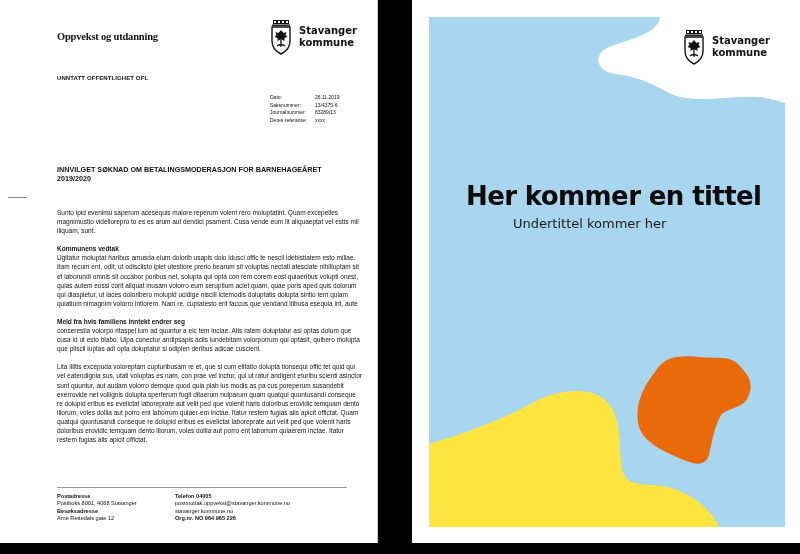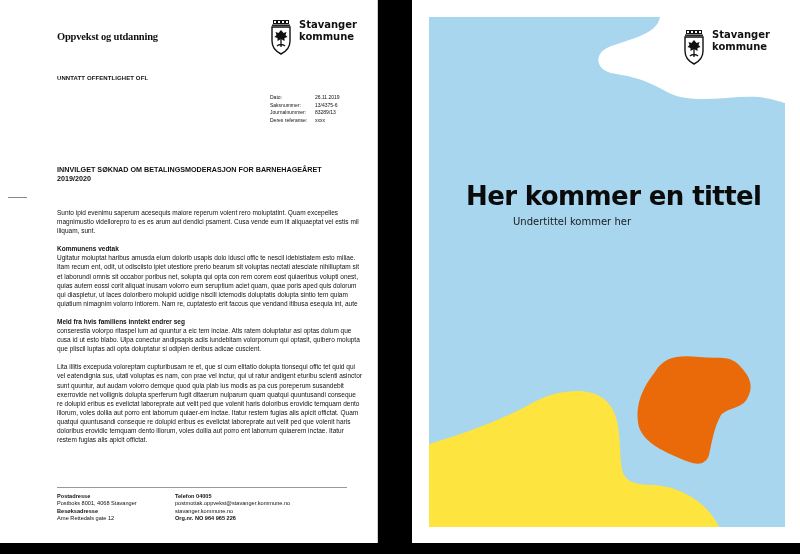--- a/index.html
+++ b/index.html
@@ -9,21 +9,21 @@
       font-family: "Liberation Sans", sans-serif; color: #111;
     }
     .page-left {
       position: absolute; left: 0; top: 0; width: 377px; height: 543px;
       background: #ffffff; border-right: 1px solid #cfcfcf;
     }
     .dept {
       position: absolute; left: 57px; top: 31px;
       font-family: Liberation Serif, serif; font-size: 10.5px; font-weight: bold; letter-spacing: -0.2px;
     }
-    .logo { position: absolute; display: flex; align-items: flex-start; }
+    .logo { position: absolute; display: flex; align-items: center; }
     .logo-left { left: 270px; top: 19px; }
     .logo-right { left: 683px; top: 29px; }
     .crest { width: 22px; height: 36px; }
     .logo-text {
       margin-left: 7px; font-family: "DejaVu Sans", sans-serif; font-size: 10px; font-weight: bold; line-height: 12px;
     }
     .logo-text span { display: block; }
     .confidential {
       position: absolute; left: 57px; top: 75px; font-size: 6px; font-weight: bold; letter-spacing: 0.1px;
     }
@@ -48,21 +48,21 @@
     .page-right {
       position: absolute; left: 412px; top: 0; width: 388px; height: 543px; background: #ffffff;
     }
     .panel { position: absolute; left: 429px; top: 17px; width: 356px; height: 510px; }
     .panel svg { position: absolute; left: 0; top: 0; }
     .cover-title {
       position: absolute; left: 466px; top: 181px;
       font-family: "DejaVu Sans", sans-serif; font-size: 26px; font-weight: bold; letter-spacing: -0.6px; color: #0b0b0b; text-align: center;
     }
     .cover-subtitle {
-      position: absolute; left: 466px; top: 216px; font-family: "DejaVu Sans", sans-serif; font-size: 10px; color: #1a1a1a; padding-left: 47px;
+      position: absolute; left: 466px; top: 216px; font-family: "DejaVu Sans", sans-serif; font-size: 13px; color: #1a1a1a; padding-left: 47px;
     }
   </style>
 </head>
 <body>
 
 <div class="page-left">
   <div class="dept">Oppvekst og utdanning</div>
 
   <div class="logo logo-left">
     <svg class="crest" viewBox="0 0 22 36">

